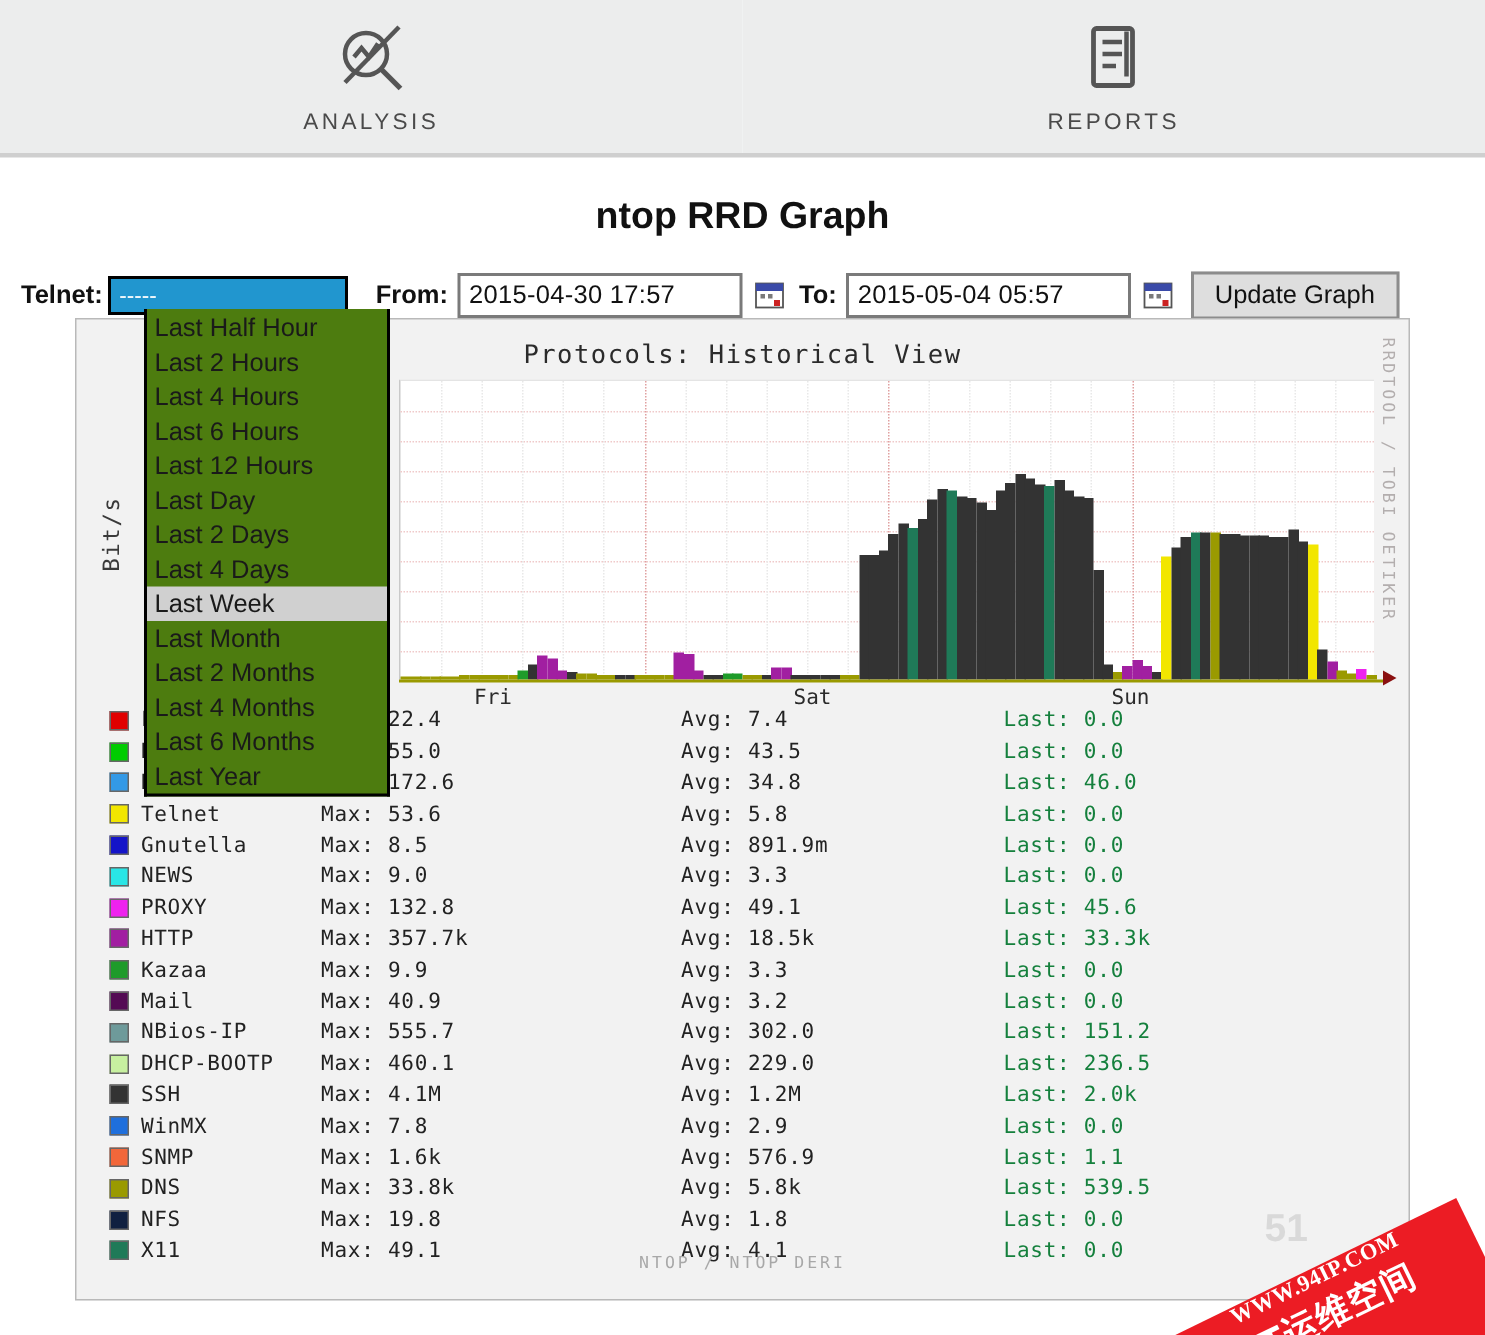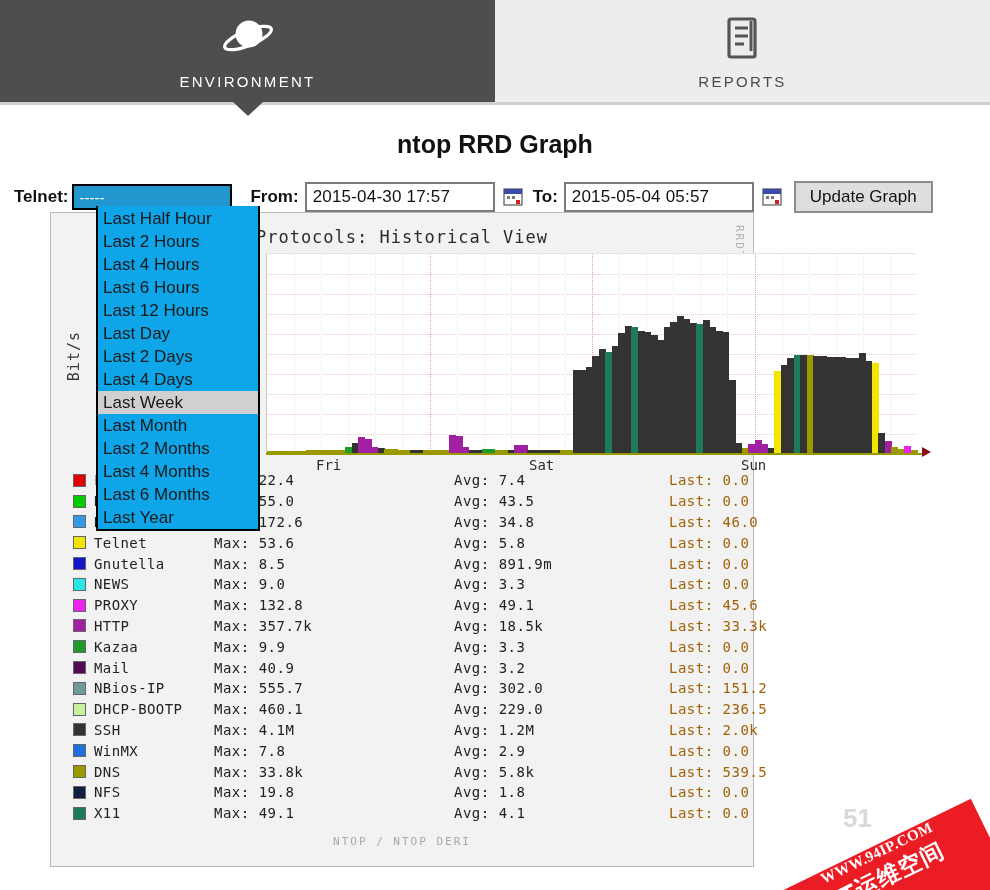--- a/index.html
+++ b/index.html
@@ -76,35 +76,35 @@
     margin-left: 12px; height: 32px; padding: 0 14px;
     border: 2px solid #8c8c8c; background: #dedede;
     display: flex; align-items: center; justify-content: center;
     font-size: 17px; color: #111; cursor: pointer;
     font-family: "Liberation Sans", sans-serif;
   }
 
   
   .dropdown {
     position: absolute; left: 96px; top: 206px; width: 164px;
-    background: #0ea5e9; border: 2px solid #000; border-top: none;
+    background: #4d7c0f; border: 2px solid #000; border-top: none;
     z-index: 50; padding-top: 1px;
   }
   .dd-item {
     height: 23px; line-height: 23px;
     padding-left: 5px; font-size: 17px; color: #1a1a1a;
     font-family: "Liberation Sans", sans-serif;
     cursor: pointer; white-space: nowrap;
   }
   .dd-item.selected { background: #d0d0d0; }
 
   
   .panel {
     position: absolute; left: 50px; top: 212px;
-    width: 704px; height: 655px;
+    width: 890px; height: 655px;
     background: #f2f2f2; border: 1px solid #b9b9b9;
   }
   .graph-title {
     position: absolute; left: 0; right: 0; top: 14px;
     text-align: center;
     font-family: "DejaVu Sans Mono", monospace;
     font-size: 17px; color: #2b2b2b; letter-spacing: 1px;
   }
   .yaxis-label {
     position: absolute; left: 14px; top: 118px;
@@ -165,21 +165,21 @@
   .swatch {
     width: 13px; height: 13px; flex: 0 0 13px;
     border: 1px solid #666; margin-right: 8px;
   }
   .leg-name {
     width: 120px; font-size: 14px; color: #222;
     letter-spacing: 0.4px;
   }
   .leg-max { width: 240px; font-size: 14px; color: #222; letter-spacing: 0.5px; }
   .leg-avg { width: 215px; font-size: 14px; color: #222; letter-spacing: 0.5px; }
-  .leg-last { font-size: 14px; color: #a16207; letter-spacing: 0.5px; }
+  .leg-last { font-size: 14px; color: #15803d; letter-spacing: 0.5px; }
 
   .ntop-credit {
     position: absolute; left: 0; right: 0; bottom: 18px;
     text-align: center;
     font-family: "DejaVu Sans Mono", monospace;
     font-size: 11px; color: #a8a8a8; letter-spacing: 2px;
   }
 
   
   .wm {
@@ -211,32 +211,32 @@
     font-family: "Liberation Sans", sans-serif;
   }
 </style>
 </head>
 <body>
 
 <div id="root">
 
   <div class="nav">
 
-
-    <div class="nav-tab active">
+    <div class="nav-tab">
       <div class="nav-ico">
-        <svg width="56" height="48" viewBox="0 0 56 48">
-          <circle cx="29" cy="19" r="13.5" fill="#fff"></circle>
-          <ellipse cx="28" cy="23" rx="25" ry="7.5" fill="none" stroke="#fff" stroke-width="3.2" transform="rotate(-22 28 23)"></ellipse>
-          <path d="M16 12 A13.5 13.5 0 0 0 29 32.5 A13.5 13.5 0 0 1 16 12 Z" fill="#4e4e4e" opacity="0"></path>
+        <svg width="52" height="48" viewBox="0 0 52 48">
+          <circle cx="22" cy="21" r="14" fill="none" stroke="#555" stroke-width="3"></circle>
+          <line x1="32" y1="31" x2="45" y2="44" stroke="#555" stroke-width="3.5"></line>
+          <line x1="8" y1="40" x2="44" y2="3" stroke="#555" stroke-width="3"></line>
+          <polyline points="14,23 19,17 24,23 30,14" fill="none" stroke="#555" stroke-width="3"></polyline>
         </svg>
       </div>
-      <div class="nav-label">ENVIRONMENT</div>
-      <div class="nav-arrow"></div>
-    </div>
+      <div class="nav-label">ANALYSIS</div>
+    </div>
+
 
     <div class="nav-tab">
       <div class="nav-ico">
         <svg width="44" height="48" viewBox="0 0 44 48">
           <rect x="8" y="4" width="26" height="38" rx="2" fill="none" stroke="#555" stroke-width="3.2"></rect>
           <line x1="14" y1="13" x2="27" y2="13" stroke="#555" stroke-width="3"></line>
           <line x1="14" y1="21" x2="27" y2="21" stroke="#555" stroke-width="3"></line>
           <line x1="14" y1="29" x2="23" y2="29" stroke="#555" stroke-width="3"></line>
           <line x1="30" y1="6" x2="30" y2="36" stroke="#555" stroke-width="3"></line>
         </svg>
@@ -522,20 +522,27 @@
           <div class="leg-last">Last: 2.0k</div>
         </div>
         <div class="leg-row">
           <div class="swatch" style="background: rgb(31, 111, 220);"></div>
           <div class="leg-name">WinMX</div>
           <div class="leg-max">Max: 7.8</div>
           <div class="leg-avg">Avg: 2.9</div>
           <div class="leg-last">Last: 0.0</div>
         </div>
         <div class="leg-row">
+          <div class="swatch" style="background: rgb(242, 103, 58);"></div>
+          <div class="leg-name">SNMP</div>
+          <div class="leg-max">Max: 1.6k</div>
+          <div class="leg-avg">Avg: 576.9</div>
+          <div class="leg-last">Last: 1.1</div>
+        </div>
+        <div class="leg-row">
           <div class="swatch" style="background: rgb(154, 154, 0);"></div>
           <div class="leg-name">DNS</div>
           <div class="leg-max">Max: 33.8k</div>
           <div class="leg-avg">Avg: 5.8k</div>
           <div class="leg-last">Last: 539.5</div>
         </div>
         <div class="leg-row">
           <div class="swatch" style="background: rgb(16, 32, 64);"></div>
           <div class="leg-name">NFS</div>
           <div class="leg-max">Max: 19.8</div>

